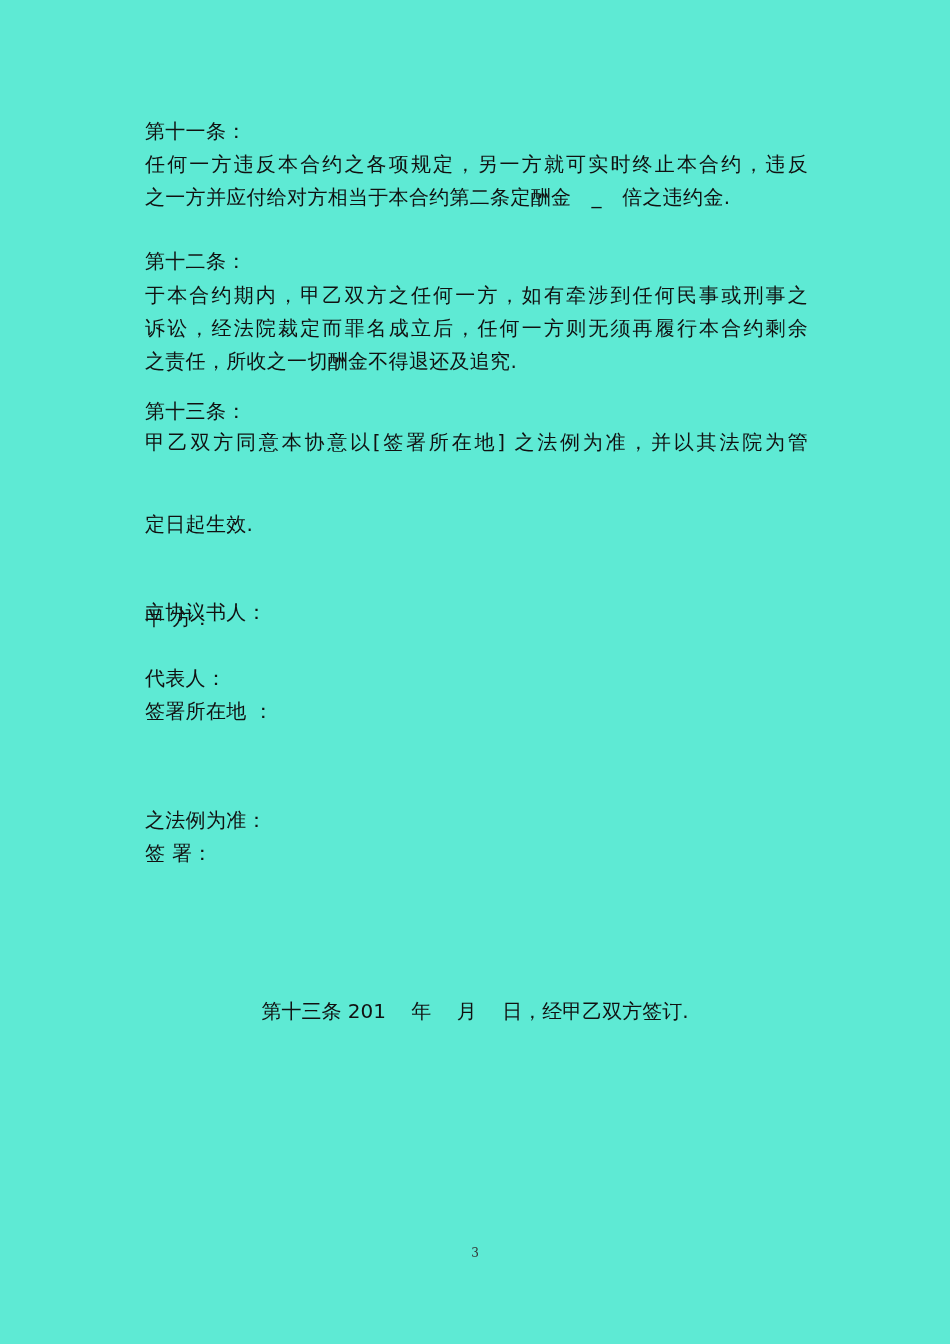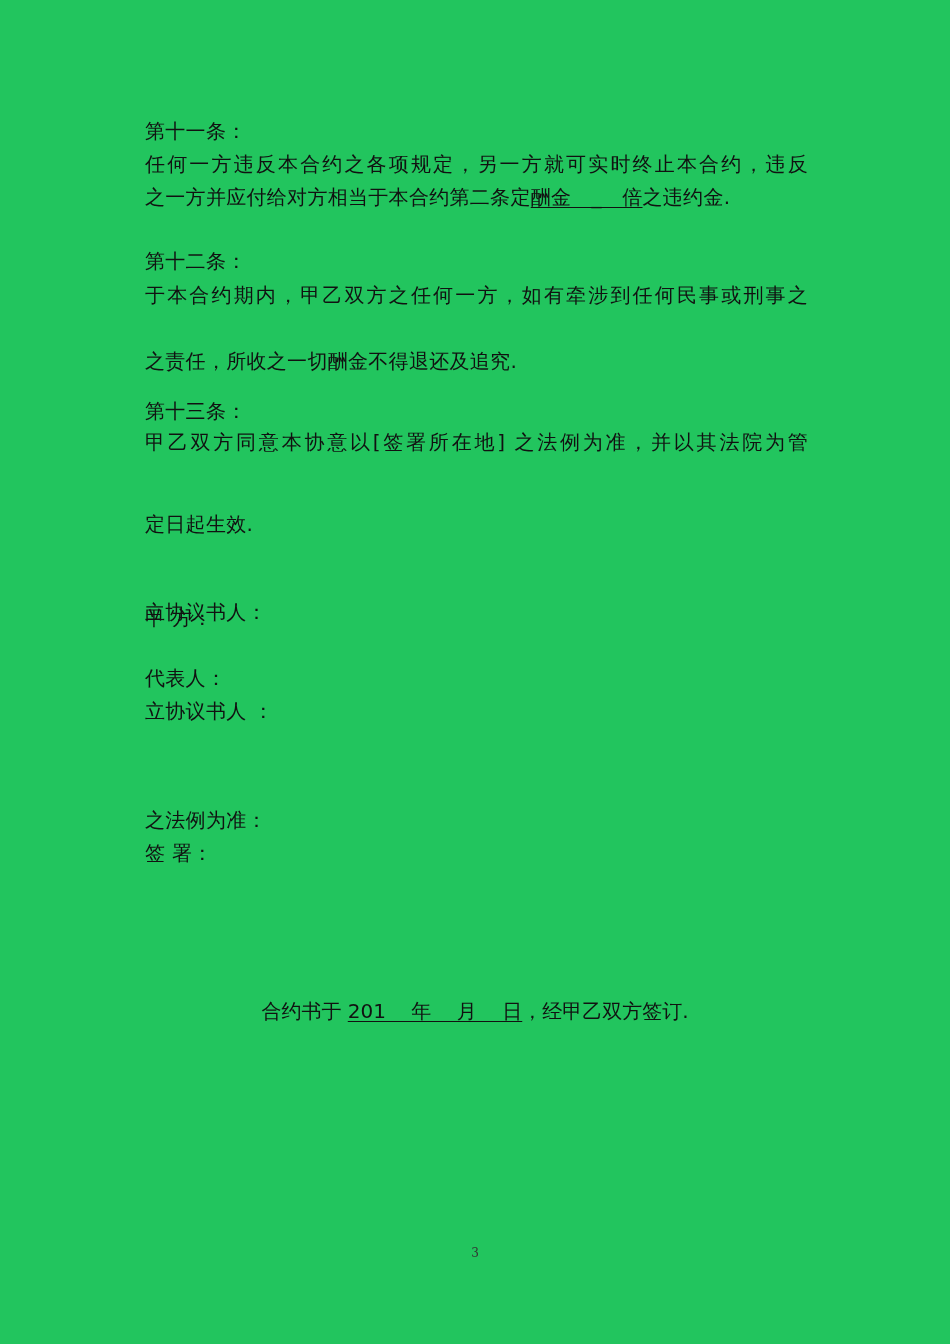--- a/index.html
+++ b/index.html
@@ -1,46 +1,47 @@
 <!DOCTYPE html>
 <html><head>
 <meta charset="utf-8">
 <style>
   html, body { margin: 0; padding: 0; background: #ffffff; }
   body { width: 950px; height: 1344px; position: relative; overflow: hidden;
          font-family: "DejaVu Sans", sans-serif; color: #111; }
-  .page { position: absolute; left: 0; top: 0; width: 950px; height: 1344px; background: #22c55e; }
+  .page { position: absolute; left: 0; top: 0; width: 950px; height: 1344px; background: #5eead4; }
   .line { position: absolute; left: 145px; font-size: 20px; line-height: 33px; white-space: nowrap; letter-spacing: 0.3px; }
   .just { width: 663px; text-align: justify; text-align-last: justify; }
-  .u { text-decoration: underline; text-underline-offset: 3px; text-decoration-thickness: 1px; }
+  .u { text-underline-offset: 3px; text-decoration-thickness: 1px; }
   .datewrap { position: absolute; left: 0; width: 950px; top: 995px; text-align: center; font-size: 20px; line-height: 33px; white-space: pre; }
   .pagenum { position: absolute; left: 0; width: 950px; top: 1246px; text-align: center; font-family: "DejaVu Serif", serif; font-size: 12px; color: #333; }
 </style>
 </head>
 <body>
 
 <div class="page">
 
   <div class="line" style="top:115px">第十一条：</div>
   <div class="line just" style="top:148px">任何一方违反本合约之各项规定，另一方就可实时终止本合约，违反</div>
   <div class="line" style="top:181px"><span>之一方并应付给对方相当于本合约第二条定</span><span class="u">酬金　_　倍</span><span>之违约金.</span></div>
 
   <div class="line" style="top:245px">第十二条：</div>
   <div class="line just" style="top:279px">于本合约期内，甲乙双方之任何一方，如有牵涉到任何民事或刑事之</div>
+  <div class="line just" style="top:312px">诉讼，经法院裁定而罪名成立后，任何一方则无须再履行本合约剩余</div>
   <div class="line" style="top:345px">之责任，所收之一切酬金不得退还及追究.</div>
 
   <div class="line" style="top:395px">第十三条：</div>
   <div class="line just" style="top:426px">甲乙双方同意本协意以[签署所在地] 之法例为准，并以其法院为管</div>
   <div class="line" style="top:508px">定日起生效.</div>
 
   <div class="line" style="top:596px">立协议书人：</div>
   <div class="line" style="top:602px">甲 方：</div>
   <div class="line" style="top:662px">代表人：</div>
-  <div class="line" style="top:695px">立协议书人 ：</div>
+  <div class="line" style="top:695px">签署所在地 ：</div>
 
   <div class="line" style="top:804px">之法例为准：</div>
   <div class="line" style="top:837px">签 署：</div>
 
-  <div class="datewrap"><span>合约书于 </span><span class="u">201    年    月    日</span><span>，经甲乙双方签订.</span></div>
+  <div class="datewrap"><span>第十三条 </span><span class="u">201    年    月    日</span><span>，经甲乙双方签订.</span></div>
 
   <div class="pagenum">3</div>
 
 </div>
 
 </body></html>

